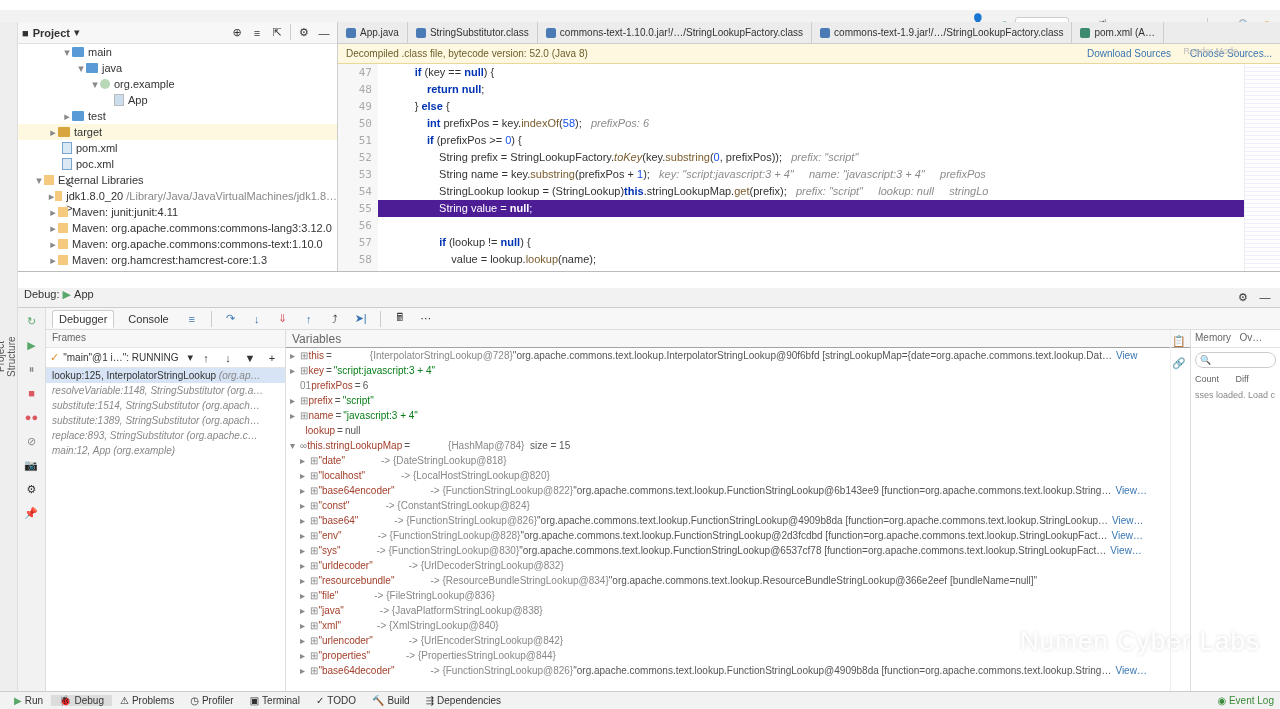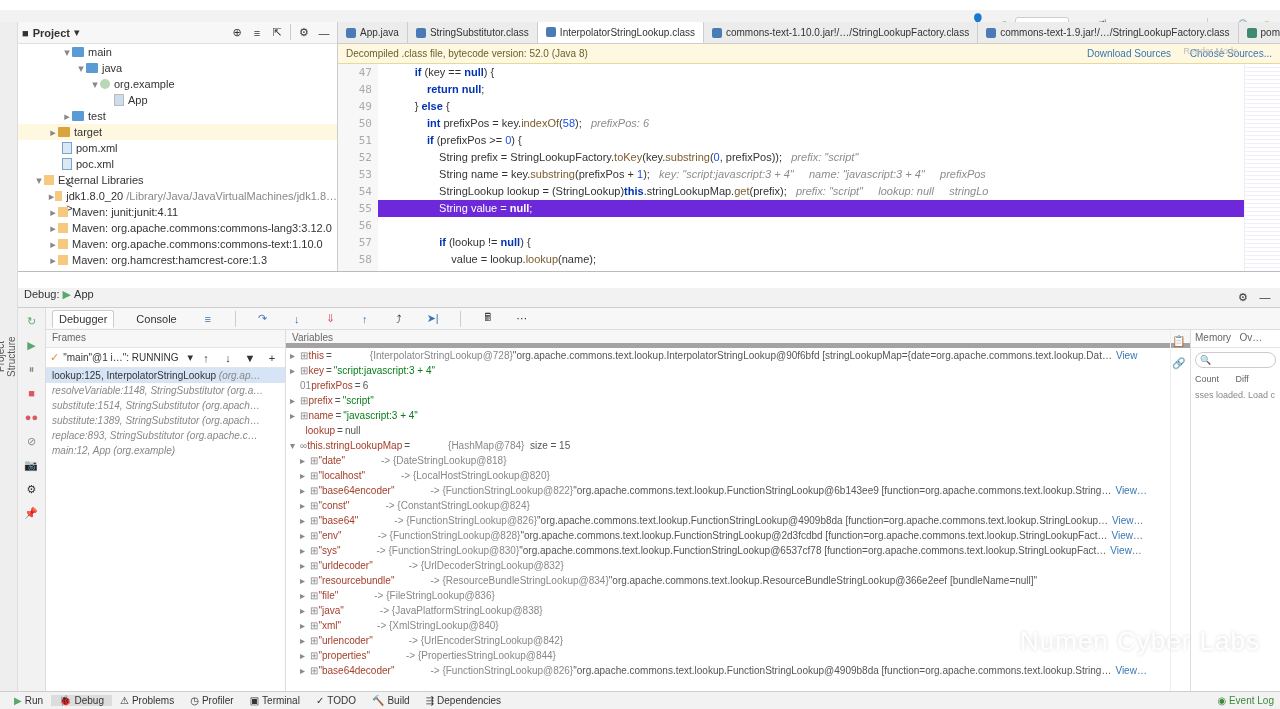--- a/index.html
+++ b/index.html
@@ -51,49 +51,49 @@
 .tab .xi { background:#3d8a6e; }
 .banner { display:flex; align-items:center; height: 20px; background: #fff8e0; border-bottom:1px solid #e8d899; padding: 0 8px; font-size:10px; color:#6a5f2a; }
 .banner .links { margin-left:auto; color:#3876b3; }
 .banner .links span { margin-left:16px; cursor:pointer; }
 .code-wrap { flex:1; display:flex; overflow:hidden; position:relative; }
 .gutter { width: 40px; background:#f7f7f7; text-align:right; color:#aaa; padding-right:6px; font-family: Menlo, monospace; font-size:11px; line-height:17px; }
 .code { flex:1; font-family: Menlo, Consolas, monospace; font-size:11px; line-height:17px; white-space:pre; overflow:hidden; }
 .code .kw { color:#0033b3; font-weight:bold; }
 .code .cm { color:#8c8c8c; font-style:italic; }
 .code .fn { color:#7a5c2e; }
-.code .hl { background:#6d28d9; color:#fff; display:block; width:100%; }
+.code .hl { background:#4c1d95; color:#fff; display:block; width:100%; }
 .code .hl .kw, .code .hl .str, .code .hl .cm { color:#fff; }
 .minimap { position:absolute; right:0; top:0; width:36px; height:100%; background:repeating-linear-gradient(#fff,#fff 3px,#eef 3px,#eef 4px); border-left:1px solid #eee;}
 .reader-mode { position:absolute; top:22px; right:40px; font-size:9px; color:#bbb; padding:2px;}
 
 
 .debug-header { height: 20px; display:flex; background:#f2f2f2; border-bottom:1px solid #cdcdcd; padding:0 6px;margin-top:16px;}
 .debug-header .right { margin-left:auto; display:flex; gap:4px;}
 
 
 .lower { flex:1; display:flex; overflow:hidden; }
 .dbg-left-icons { width: 28px; background:#f2f2f2; border-right:1px solid #ddd; display:flex; flex-direction:column; align-items:center; padding-top:4px; gap:6px;}
 .dbg-body { flex:1; display:flex; flex-direction:column; overflow:hidden; }
-.dbg-toolbar { height:22px; display:flex; align-items:center; background:#f7f7f7; border-bottom:1px solid #ddd; padding:0 6px; gap:16px;}
+.dbg-toolbar { height:22px; display:flex; align-items:center; background:#f7f7f7; border-bottom:1px solid #ddd; padding:0 6px; gap:8px;}
 .dbg-tab { padding:2px 6px; cursor:pointer; }
 .dbg-tab.active { background:#fff; border:1px solid #ccc; border-bottom-color:#fff; border-radius:3px 3px 0 0;}
 .dbg-content { flex:1; display:flex; overflow:hidden; }
 
 .frames { width: 240px; border-right:1px solid #ddd; display:flex; flex-direction:column; }
 .frames-hdr { height:18px; background:#f7f7f7; border-bottom:1px solid #e5e5e5; font-size:10px; padding:2px 6px; color:#666;}
 .thread-bar { height:20px; border-bottom:1px solid #e5e5e5; display:flex; align-items:center; padding:0 4px; gap:4px;}
 .thread-sel { flex:1; font-size:10px; }
 .frames-list { flex:1; overflow:hidden; font-size:10px; }
 .frame { padding:2px 6px; cursor:pointer; white-space:nowrap; overflow:hidden; text-overflow:ellipsis; }
 .frame.sel { background:#d6e4f6; }
 .frame .g { color:#888; font-style:italic; }
 
 .vars { flex:1; display:flex; flex-direction:column; overflow:hidden; position:relative;}
-.vars-hdr { height:18px; background:#f7f7f7; border-bottom:5px solid #a3a3a3; font-size:10px; padding:2px 6px; color:#666;}
+.vars-hdr { height:18px; background:#f7f7f7; border-bottom:1px solid #a3a3a3; font-size:12px; padding:2px 6px; color:#666;}
 .vars-list { flex:1; overflow:auto; font-size:10px; line-height:15px; }
 .vrow { display:flex; align-items:center; padding:0 4px; white-space:nowrap;}
 .vrow .exp { width:10px; color:#888; }
 .vrow .nm { color:#a33e2a; }
 .vrow .nm.b { font-weight:normal; color:#a33e2a;}
 .vrow .eq { color:#555; margin:0 2px;}
 .vrow .ref { color:#888;margin-left:36px; }
 .vrow .val { color:#555; }
 .vrow .view { color:#3876b3; margin-left:4px; cursor:pointer;}
 .ind1 { padding-left: 14px; }
@@ -250,24 +250,20 @@
     <div class="editor">
       <div class="tabs">
         <div class="tab">
             <span class="ci"></span>
             <span>App.java</span>
           </div>
         <div class="tab">
             <span class="ci"></span>
             <span>StringSubstitutor.class</span>
           </div>
-        <div class="tab active">
-            <span class="ci"></span>
-            <span>InterpolatorStringLookup.class</span>
-          </div>
         <div class="tab">
             <span class="ci"></span>
             <span>commons-text-1.10.0.jar!/…/StringLookupFactory.class</span>
           </div>
         <div class="tab">
             <span class="ci"></span>
             <span>commons-text-1.9.jar!/…/StringLookupFactory.class</span>
           </div>
         <div class="tab">
             <span class="ci xi"></span>
@@ -284,21 +280,21 @@
       <div class="reader-mode">Reader Mode</div>
       <div class="code-wrap">
         <div class="gutter">
 47<br>48<br>49<br>50<br>51<br>52<br>53<br>54<br>55<br>56<br>57<br>58
         </div>
         <div class="code"><span>            <span class="kw">if</span> (key == <span class="kw">null</span>) {</span>
 <span>                <span class="kw">return null</span>;</span>
 <span>            } <span class="kw">else</span> {</span>
 <span>                <span class="kw">int</span> prefixPos = key.<span class="fn">indexOf</span>(<span style="color:#1750eb">58</span>);<span class="cm">   prefixPos: 6</span></span>
 <span>                <span class="kw">if</span> (prefixPos &gt;= <span style="color:#1750eb">0</span>) {</span>
-<span>                    String prefix = StringLookupFactory.<span class="fn" style="">toKey</span>(key.<span class="fn">substring</span>(<span style="color:#1750eb">0</span>, prefixPos));<span class="cm">   prefix: "script"</span></span>
+<span>                    String prefix = StringLookupFactory.<span class="fn" style="font-style:italic">toKey</span>(key.<span class="fn">substring</span>(<span style="color:#1750eb">0</span>, prefixPos));<span class="cm">   prefix: "script"</span></span>
 <span>                    String name = key.<span class="fn">substring</span>(prefixPos + <span style="color:#1750eb">1</span>);<span class="cm">   key: "script:javascript:3 + 4"     name: "javascript:3 + 4"     prefixPos</span></span>
 <span>                    StringLookup lookup = (StringLookup)<span class="kw">this</span>.stringLookupMap.<span class="fn">get</span>(prefix);<span class="cm">   prefix: "script"     lookup: null     stringLo</span></span>
 <span class="hl">                    String value = <span class="kw">null</span>;</span>
 <span>                    <span class="kw">if</span> (lookup != <span class="kw">null</span>) {</span>
 <span>                        value = lookup.<span class="fn">lookup</span>(name);</span>
 <span>                    }</span>
 </div>
         <div class="minimap"></div>
       </div>
     </div>

